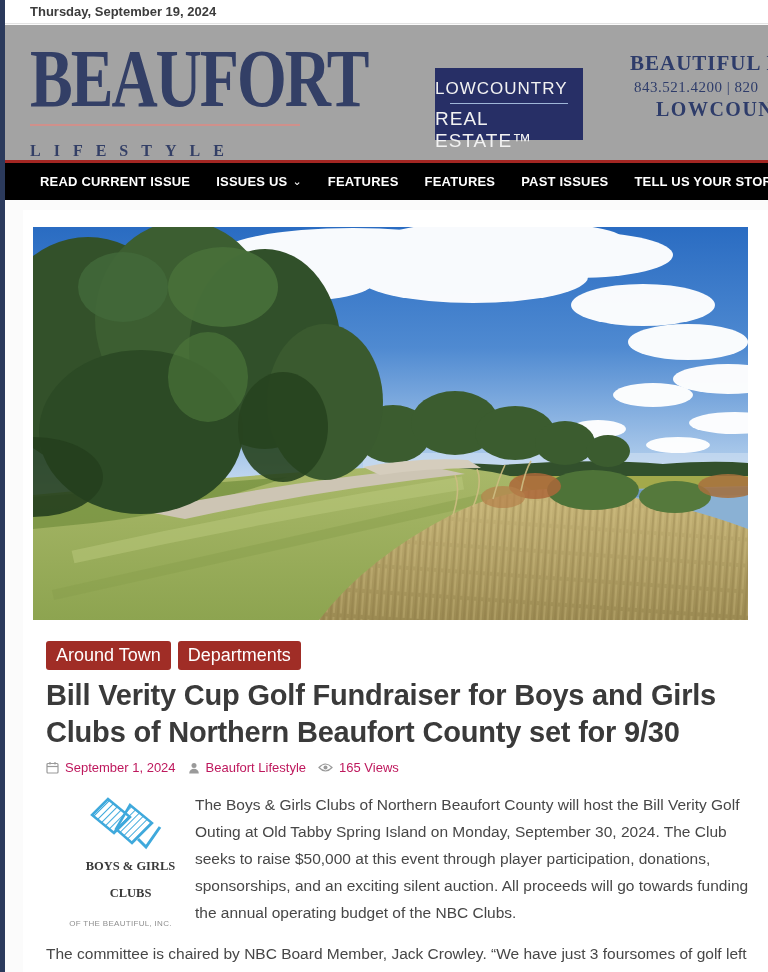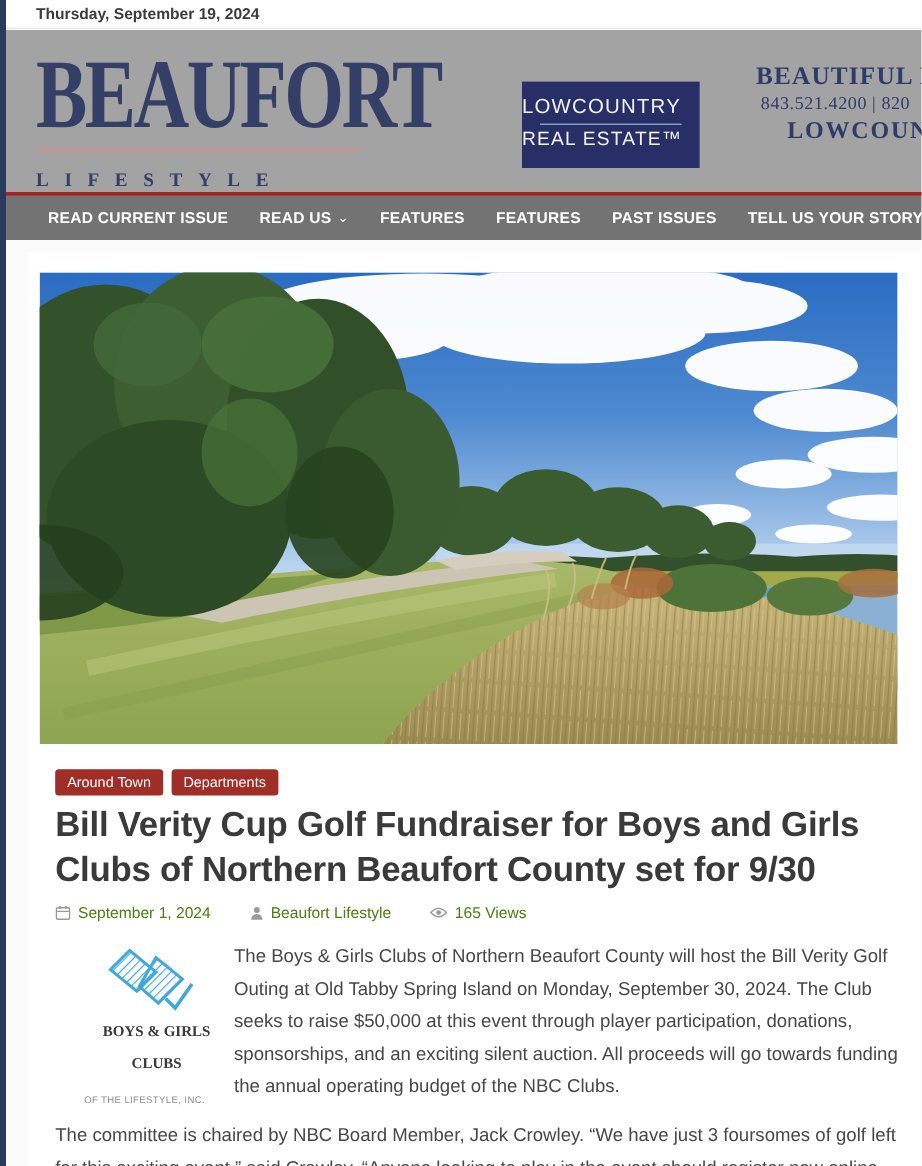--- a/index.html
+++ b/index.html
@@ -19,46 +19,46 @@
   .brand-title { font-family:"Liberation Serif", serif; font-weight:bold; font-size:64px; line-height:1;
     color:#333f66; letter-spacing:-2px; transform:scaleY(1.28); transform-origin:top left; display:inline-block; }
   .brand-rule { width:270px; height:2px; background:#d0908b; margin-top:22px; }
   .brand-sub { font-family:"Liberation Serif", serif; font-size:16px; color:#333f66; letter-spacing:13px;
     margin-top:16px; font-weight:bold; }
 
   .sponsor-box { position:absolute; left:430px; top:23px; width:148px; height:72px; background:#272f66;
     color:#fff; padding-top:11px; cursor:pointer;margin-top:20px; }
   .sponsor-box .l1 { font-size:17px; letter-spacing:1px; color:#f2f2f2; }
   .sponsor-box .divider { width:118px; height:1px; background:#9fb6d8; margin:4px auto; }
-  .sponsor-box .l2 { font-size:16px; letter-spacing:1px; color:#f2f2f2; }
+  .sponsor-box .l2 { font-size:19px; letter-spacing:1px; color:#f2f2f2; }
   .sponsor-tagline { position:absolute; left:430px; top:100px; width:160px; font-size:12px; color:#2c3a6b;
     font-weight:bold; }
   .promo { position:absolute; left:625px; top:26px; width:320px; color:#2e3c6a;
     font-family:"Liberation Serif", serif; white-space:nowrap; }
   .promo .p1 { font-size:21px; font-weight:bold; letter-spacing:1px; }
   .promo .p2 { font-size:15px; margin-top:3px; margin-left:4px; letter-spacing:0.5px; }
   .promo .p3 { font-size:20px; font-weight:bold; letter-spacing:1.5px; margin-top:2px; margin-left:26px; }
 
   
-  .nav { position:absolute; left:5px; top:160px; width:763px; height:40px; background:#737373;
+  .nav { position:absolute; left:5px; top:160px; width:763px; height:40px; background:#000000;
     border-top:3px solid #a32622; display:flex; align-items:center; padding-left:35px; }
   .nav-item { color:#ffffff; font-size:13px; font-weight:bold; letter-spacing:0.2px; margin-right:26px;
     white-space:nowrap; cursor:pointer; }
   .nav-item .chev { font-weight:normal; font-size:11px; margin-left:5px; position:relative; top:-1px; }
 
   
   .card { position:absolute; left:23px; top:210px; width:745px; background:#ffffff; padding-bottom:30px; }
   .hero { margin:17px 0 0 10px; width:715px; height:393px; display:block; }
 
   .post { padding:0 0 0 23px; width:728px; }
   .badges { margin-top:21px; display:flex; gap:7px; }
-  .badge { background:#a02d26; color:#ffffff; font-size:12px; padding:4px 10px; border-radius:3px;
+  .badge { background:#a02d26; color:#ffffff; font-size:18px; padding:4px 10px; border-radius:3px;
     cursor:pointer; }
   .title { margin-top:7px; width:715px; font-size:29px; line-height:1.26; color:#3a3a3a; letter-spacing:-0.2px; }
-  .meta { margin-top:10px; display:flex; align-items:flex-end; gap:32px; color:#4d7c0f; font-size:13px; }
+  .meta { margin-top:10px; display:flex; align-items:flex-end; gap:12px; color:#be185d; font-size:13px; }
   .meta-item { display:flex; align-items:center; gap:6px; }
   .meta-item svg { display:block; }
 
   .body-text { margin-top:16px; width:706px; font-size:15.5px; line-height:27px; color:#474747; }
   .body-text p + p { margin-top:14px; }
   .bgc-logo { float:left; width:149px; height:103px; text-align:center; margin:4px 0 4px 0; }
   .bgc-logo svg { display:block; margin:0 auto; }
   .bgc-l1 { font-family:"Liberation Serif", serif; font-weight:bold; font-size:12.5px; color:#3a3a3a; margin-top:2px; }
   .bgc-l2 { font-size:8px; color:#8f8f8f; letter-spacing:0.3px; margin-top:3px; }
 </style>
@@ -87,21 +87,21 @@
 
     <div class="promo">
       <div class="p1">BEAUTIFUL B</div>
       <div class="p2">843.521.4200 | 820</div>
       <div class="p3">LOWCOUNT</div>
     </div>
   </div>
 
   <div class="nav">
     <div class="nav-item"><span>READ CURRENT ISSUE</span></div>
-    <div class="nav-item"><span>READ US</span><span class="chev">⌄</span></div>
+    <div class="nav-item"><span>ISSUES US</span><span class="chev">⌄</span></div>
     <div class="nav-item"><span>FEATURES</span></div>
     <div class="nav-item"><span>FEATURES</span></div>
     <div class="nav-item"><span>PAST ISSUES</span></div>
     <div class="nav-item"><span>TELL US YOUR STORY</span></div>
 
   </div>
 
   <div class="card">
 
     <svg class="hero" viewBox="0 0 715 393" preserveAspectRatio="none">
@@ -226,21 +226,21 @@
                   <line x1="0" y1="0" x2="0" y2="5" stroke="#3fa9dc" stroke-width="2"></line>
                 </pattern>
               </defs>
               <g transform="translate(24,0)">
                 <path d="M22 4 L44 22 L28 38 L6 20 Z" fill="url(#hatch)" stroke="#3fa9dc" stroke-width="2.5"></path>
                 <path d="M44 10 L66 28 L46 48 L30 34 Z" fill="url(#hatch)" stroke="#3fa9dc" stroke-width="2.5"></path>
                 <path d="M52 44 L60 52 L74 32" fill="none" stroke="#3fa9dc" stroke-width="3"></path>
               </g>
             </svg>
             <span class="bgc-l1" style="display:block;margin-left:20px;">BOYS &amp; GIRLS CLUBS</span>
-            <span class="bgc-l2" style="display:block;">OF THE LIFESTYLE, INC.</span>
+            <span class="bgc-l2" style="display:block;">OF THE BEAUTIFUL, INC.</span>
           </span>
           <span>The Boys &amp; Girls Clubs of Northern Beaufort County will host the Bill Verity Golf Outing at Old Tabby Spring Island on Monday, September 30, 2024. The Club seeks to raise $50,000 at this event through player participation, donations, sponsorships, and an exciting silent auction.  All proceeds will go towards funding the annual operating budget of the NBC Clubs.</span>
         </p>
         <p>The committee is chaired by NBC Board Member, Jack Crowley. “We have just 3 foursomes of golf left for this exciting event,” said Crowley. “Anyone looking to play in the event should register now online before we are sold out!”</p>
       </div>
     </div>
   </div>
 </div>
 
 </body></html>

